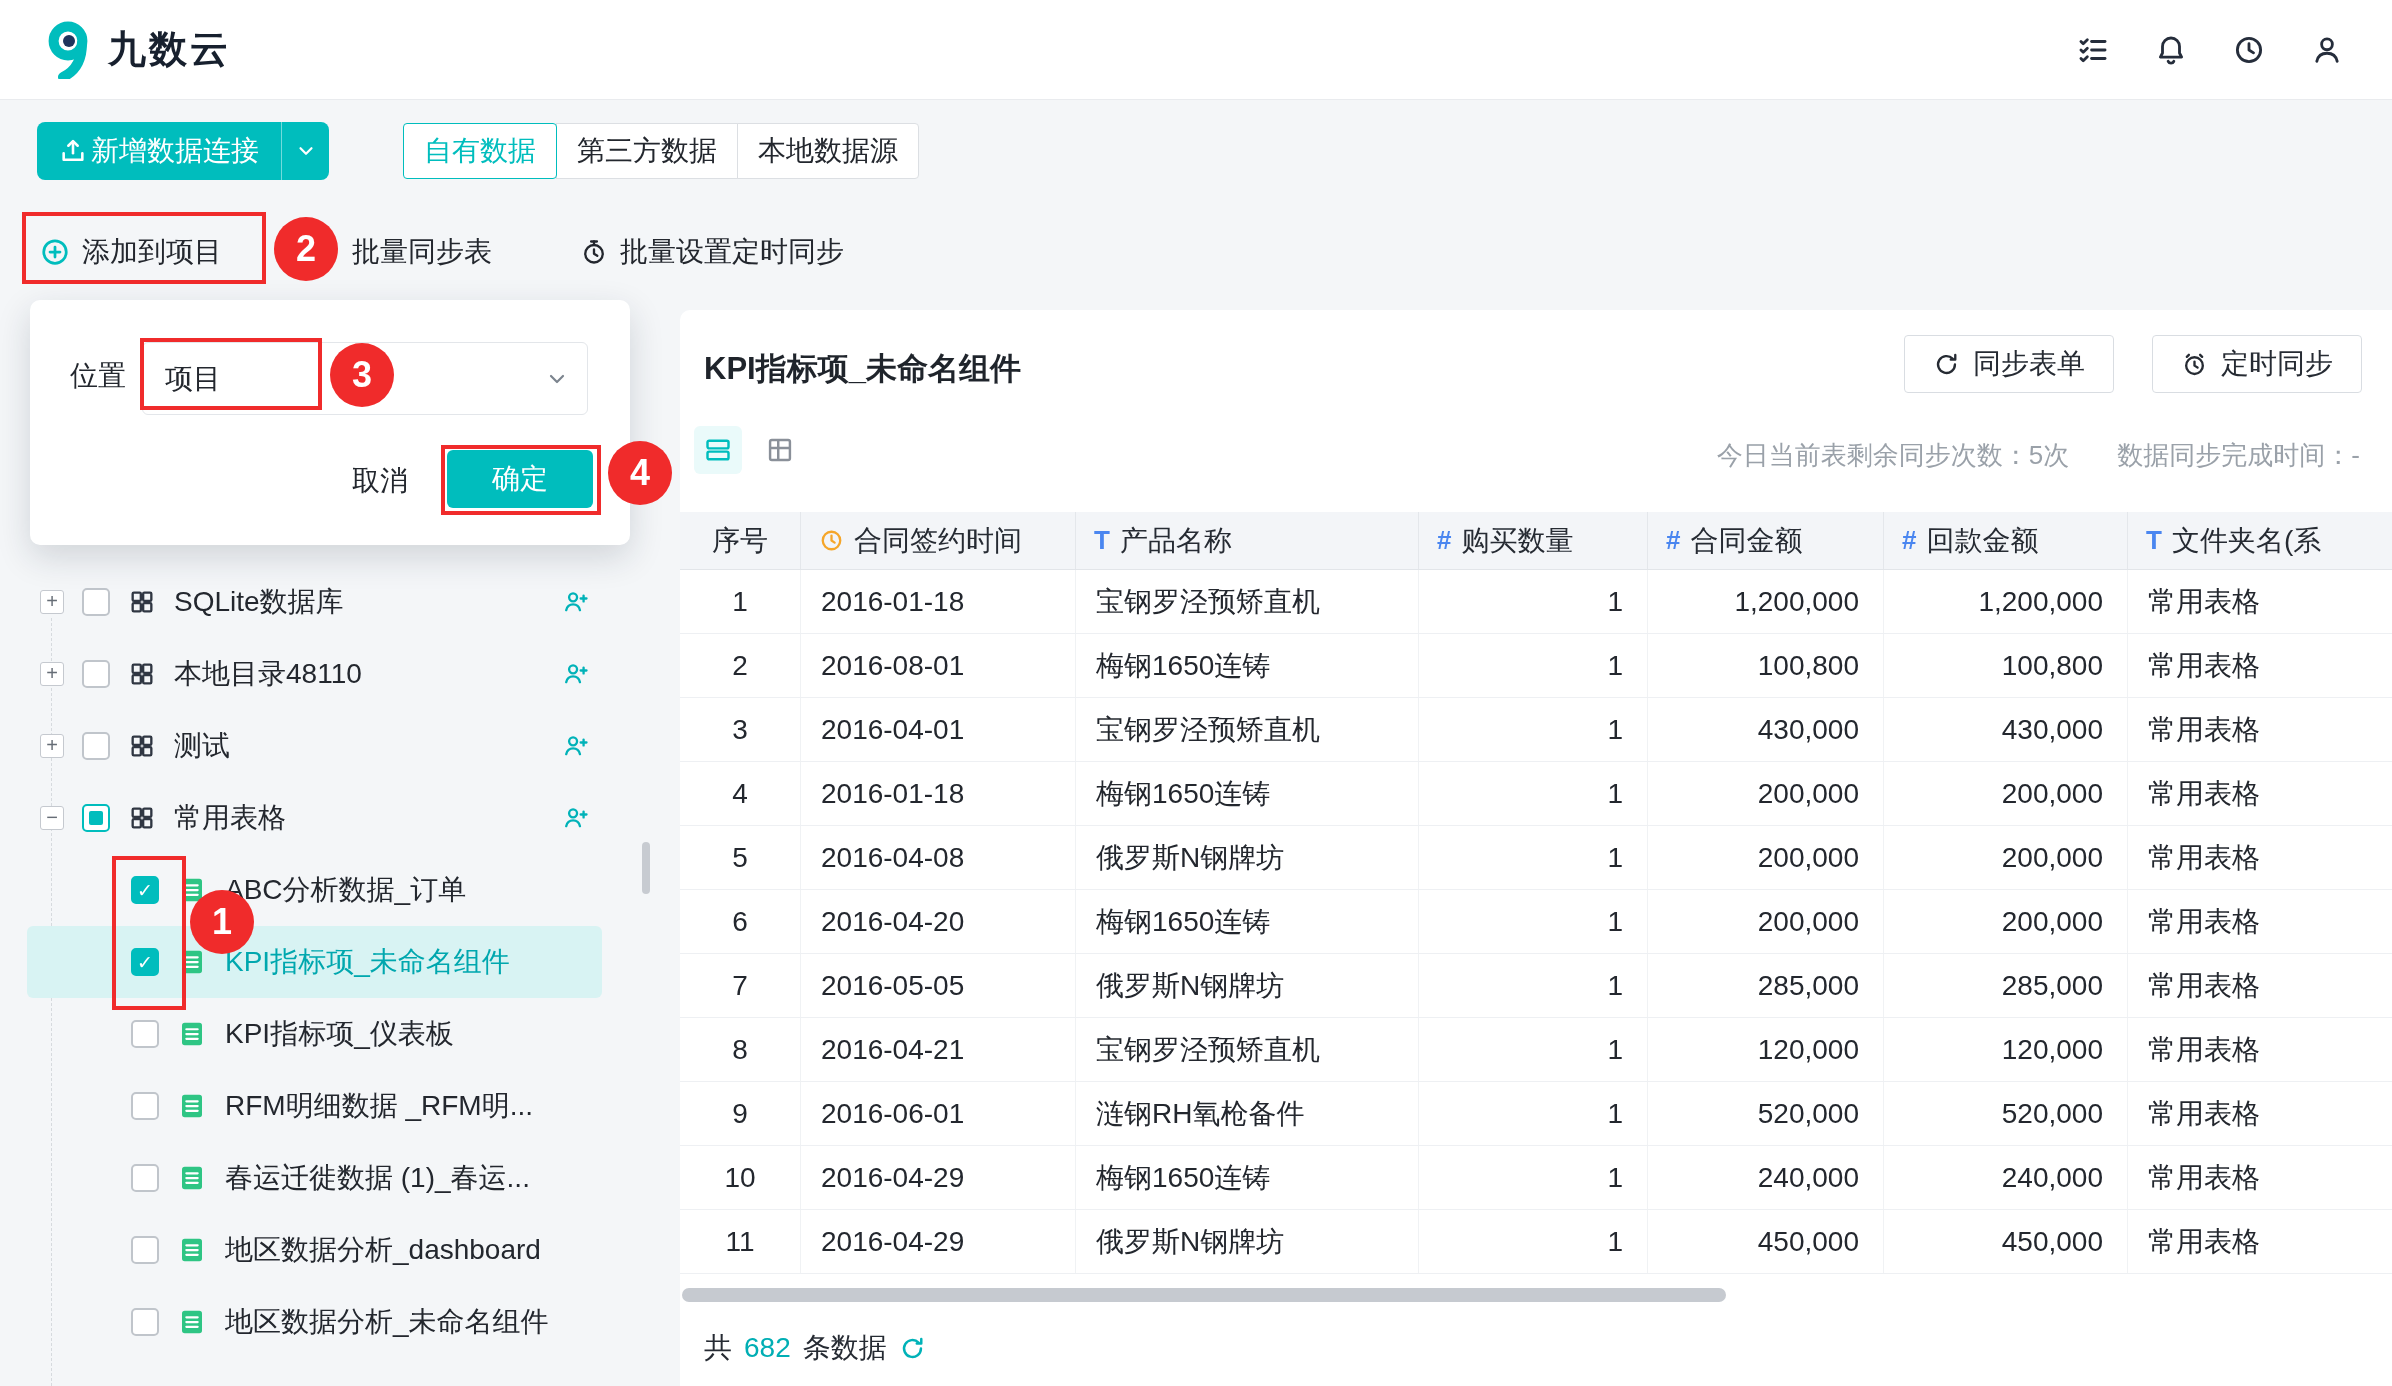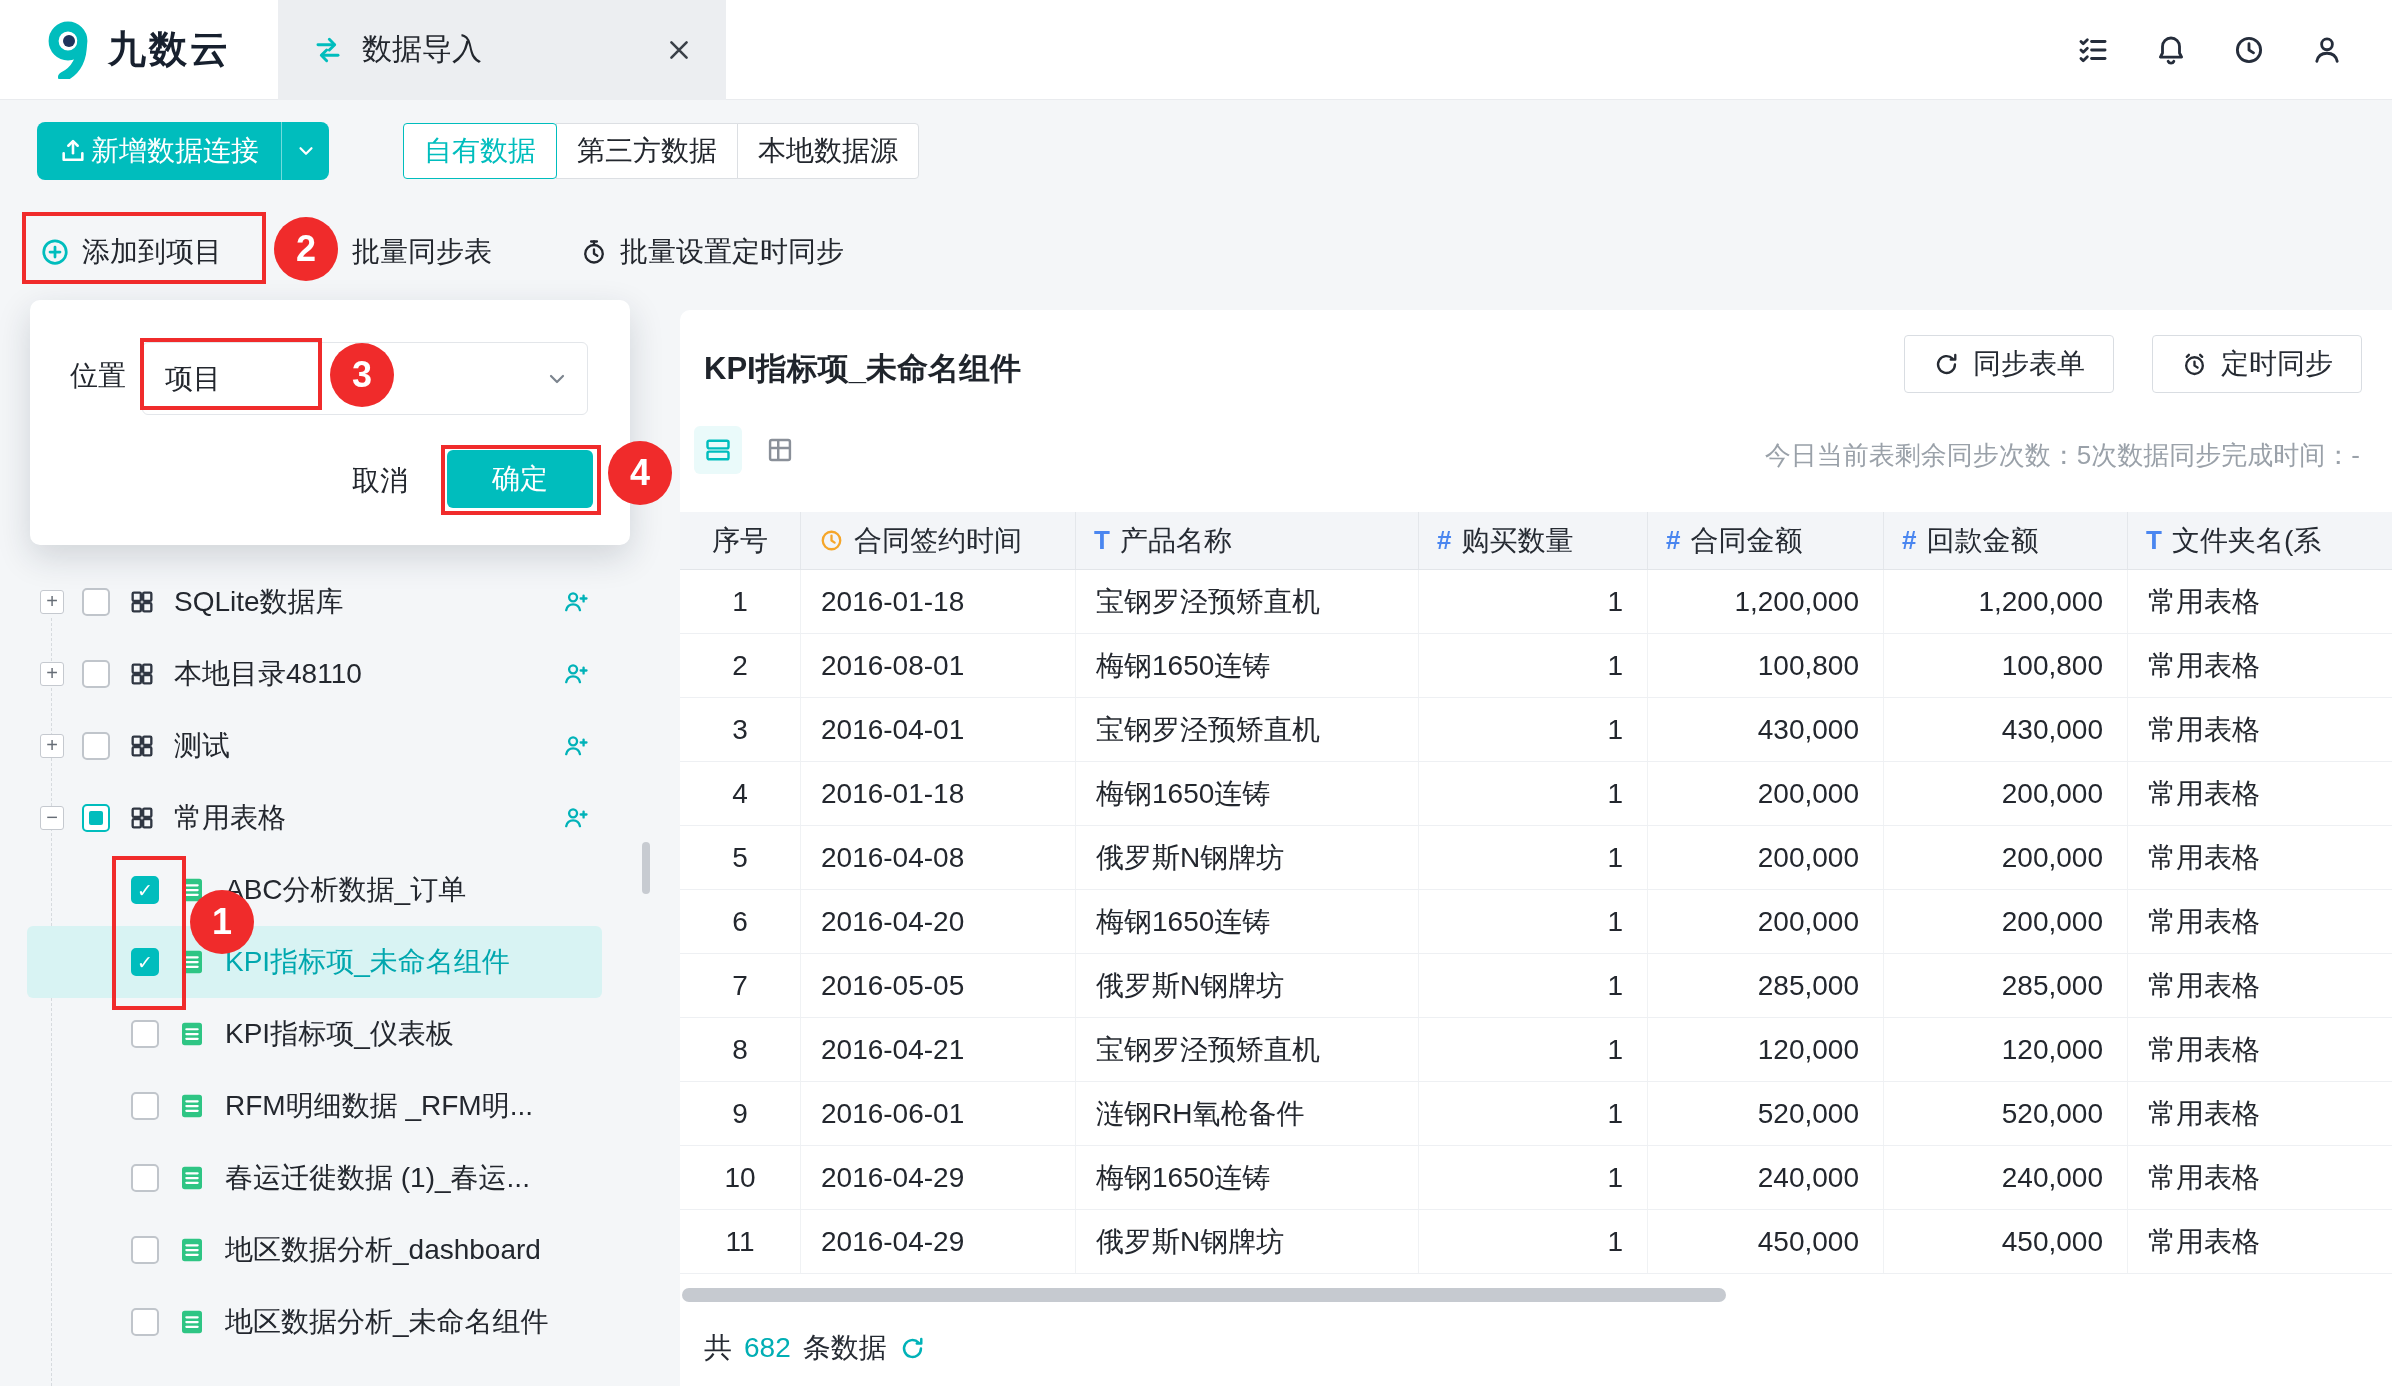--- a/index.html
+++ b/index.html
@@ -83,21 +83,21 @@
            border-top-left-radius:10px; overflow:hidden; z-index:3; }
   .panel-title { position:absolute; left:24px; top:38px; font-size:31px; font-weight:700; color:#1f242b; }
   .panel-actions { position:absolute; right:30px; top:25px; display:flex; gap:38px; }
   .pbtn { height:58px; border:1px solid #d9dde2; border-radius:4px; background:#fff; display:flex;
           align-items:center; gap:13px; padding:4px 28px; font-size:28px; color:#262b33; cursor:pointer; }
   .view-toggles { position:absolute; left:14px; top:116px; display:flex; gap:14px; }
   .vtoggle { width:48px; height:48px; display:flex; align-items:center; justify-content:center;
              border-radius:6px; cursor:pointer; }
   .vtoggle.active { color:#00bdbd; background:#eafafa; }
   .vtoggle.inactive { color:#8a9099; }
-  .status { position:absolute; right:32px; top:128px; display:flex; 
+  .status { position:absolute; right:32px; top:128px; display:flex; gap:48px;
             font-size:26px; color:#9aa1a9; }
 
   .table { position:absolute; left:0; top:202px; width:2100px; }
   .thead { display:flex; height:58px; background:#f3f5f8; border-bottom:1px solid #e2e5e9; }
   .th { display:flex; align-items:center; font-size:28px; color:#262b33;
         border-right:1px solid #e4e7eb; padding:0 18px; gap:10px; }
   .trow2 { display:flex; height:64px; background:#fff; border-bottom:1px solid #eef0f3; }
   .td { display:flex; align-items:center; font-size:28px; color:#23272e;
         border-right:1px solid #f0f2f4; padding:0 20px; }
   .c0 { width:121px; justify-content:center; padding:0; }
@@ -135,36 +135,20 @@
     <span>
       <svg width="52" height="58" viewBox="0 0 26 29">
         <circle cx="13" cy="10" r="7.2" fill="none" stroke="#00bdbd" stroke-width="5"></circle>
         <path d="M20 11 C20 19 17 25 10.5 28" fill="none" stroke="#00bdbd" stroke-width="5" stroke-linecap="round"></path>
         <circle cx="13.5" cy="10" r="3" fill="#20345c"></circle>
       </svg>
     </span>
     <span class="logo-text">九数云</span>
   </div>
 
-  <div class="doc-tab">
-    <span>
-      <svg width="32" height="32" viewBox="0 0 24 24" fill="none" stroke="#00bdbd" stroke-width="2.2" stroke-linecap="round" stroke-linejoin="round">
-        <path d="M4.5 8h12"></path>
-          <path d="M13 4l4 4-4 4"></path>
-        <path d="M19.5 16h-12"></path>
-          <path d="M11 12l-4 4 4 4"></path>
-      </svg>
-    </span>
-    <span class="tab-label">数据导入</span>
-    <span>
-      <svg width="26" height="26" viewBox="0 0 24 24" fill="none" stroke="#3a4048" stroke-width="2.4" stroke-linecap="round">
-        <path d="M5 5l14 14M19 5L5 19"></path>
-      </svg>
-    </span>
-  </div>
 
   <div class="topbar-icons">
     <span class="tico">
       <svg width="34" height="34" viewBox="0 0 24 24" fill="none" stroke="currentColor" stroke-width="2" stroke-linecap="round" stroke-linejoin="round">
         <path d="M3.5 6l1.6 1.6L8 4.8"></path>
           <path d="M11 6h9.5"></path>
         <path d="M3.5 12l1.6 1.6L8 10.8"></path>
           <path d="M11 12h9.5"></path>
         <path d="M3.5 18l1.6 1.6L8 16.8"></path>
           <path d="M11 18h9.5"></path>

